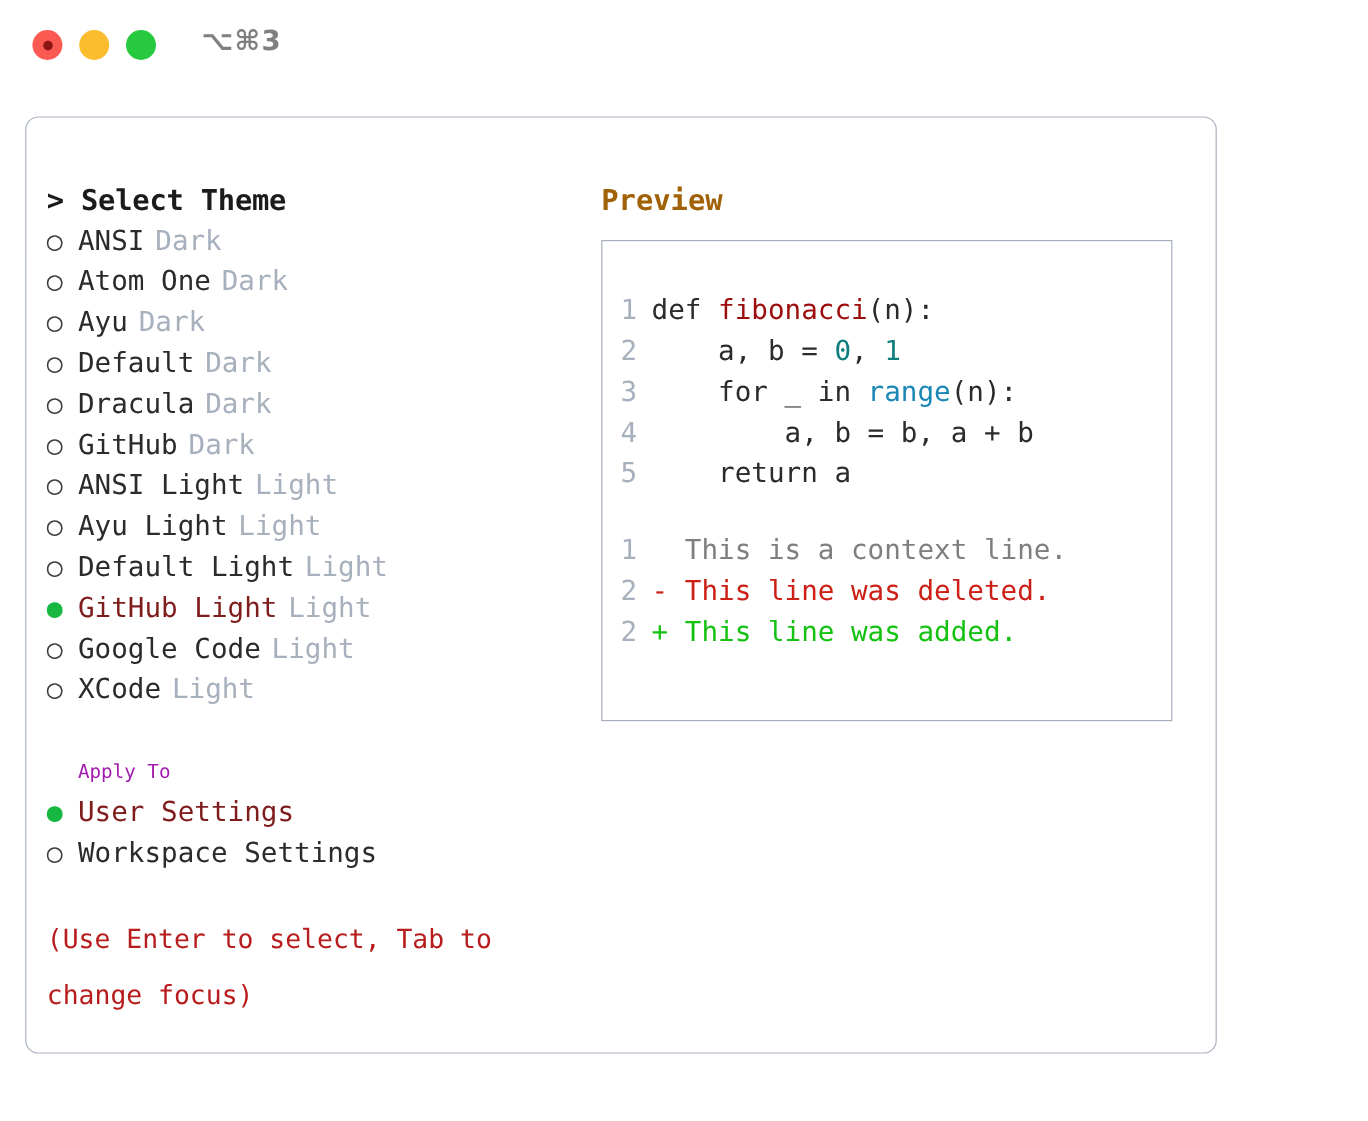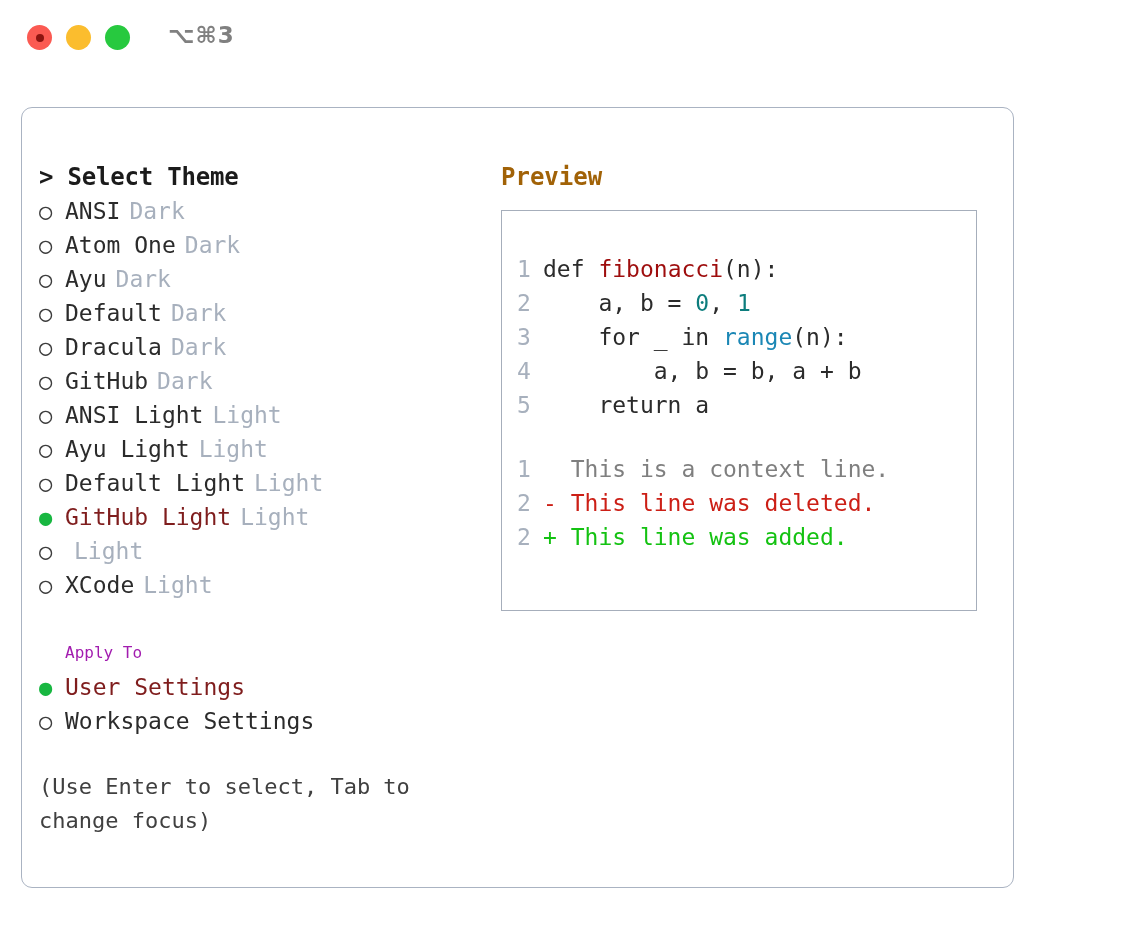--- a/index.html
+++ b/index.html
@@ -67,21 +67,21 @@
     letter-spacing: 1px;
     color: #808080;
     font-family: "DejaVu Sans", "Liberation Sans", sans-serif;
     font-weight: 600;
   }
 
   
   .panel {
     position: absolute;
     left: 21px;
-    top: 107px;
+    top: 97px;
     width: 993px;
     height: 781px;
     border: 1.6px solid #aab3c2;
     border-radius: 11px;
     box-sizing: border-box;
     background: #ffffff;
   }
 
   .panel-body {
     position: absolute;
@@ -134,22 +134,22 @@
     line-height: 34px;
     height: 34px;
     padding-left: 26px;
     white-space: pre;
   }
   .spacer-row { height: 34px; }
 
   .hint {
     margin-top: 32px;
     font-size: 22px;
-    color: #404040;
-    line-height: 34px;
+    color: #b91c1c;
+    line-height: 47px;
     width: 410px;
   }
 
   
   .right-col {
     position: absolute;
     left: 479px;
     top: 52px;
     width: 495px;
   }
@@ -224,21 +224,21 @@
             <div class="opt-row"><span class="bullet">○</span><span class="opt-name">ANSI</span><span class="opt-tag">Dark</span></div>
             <div class="opt-row"><span class="bullet">○</span><span class="opt-name">Atom One</span><span class="opt-tag">Dark</span></div>
             <div class="opt-row"><span class="bullet">○</span><span class="opt-name">Ayu</span><span class="opt-tag">Dark</span></div>
             <div class="opt-row"><span class="bullet">○</span><span class="opt-name">Default</span><span class="opt-tag">Dark</span></div>
             <div class="opt-row"><span class="bullet">○</span><span class="opt-name">Dracula</span><span class="opt-tag">Dark</span></div>
             <div class="opt-row"><span class="bullet">○</span><span class="opt-name">GitHub</span><span class="opt-tag">Dark</span></div>
             <div class="opt-row"><span class="bullet">○</span><span class="opt-name">ANSI Light</span><span class="opt-tag">Light</span></div>
             <div class="opt-row"><span class="bullet">○</span><span class="opt-name">Ayu Light</span><span class="opt-tag">Light</span></div>
             <div class="opt-row"><span class="bullet">○</span><span class="opt-name">Default Light</span><span class="opt-tag">Light</span></div>
             <div class="opt-row selected"><span class="bullet sel">●</span><span class="opt-name">GitHub Light</span><span class="opt-tag">Light</span></div>
-            <div class="opt-row"><span class="bullet">○</span><span class="opt-tag">Light</span></div>
+            <div class="opt-row"><span class="bullet">○</span><span class="opt-name">Google Code</span><span class="opt-tag">Light</span></div>
             <div class="opt-row"><span class="bullet">○</span><span class="opt-name">XCode</span><span class="opt-tag">Light</span></div>
           </div>
 
         <div class="spacer-row"></div>
 
         <div class="apply-head">Apply To</div>
 
         <div class="opt-list" id="apply-list">
             <div class="opt-row selected"><span class="bullet sel">●</span><span class="opt-name">User Settings</span></div>
             <div class="opt-row"><span class="bullet">○</span><span class="opt-name">Workspace Settings</span></div>

